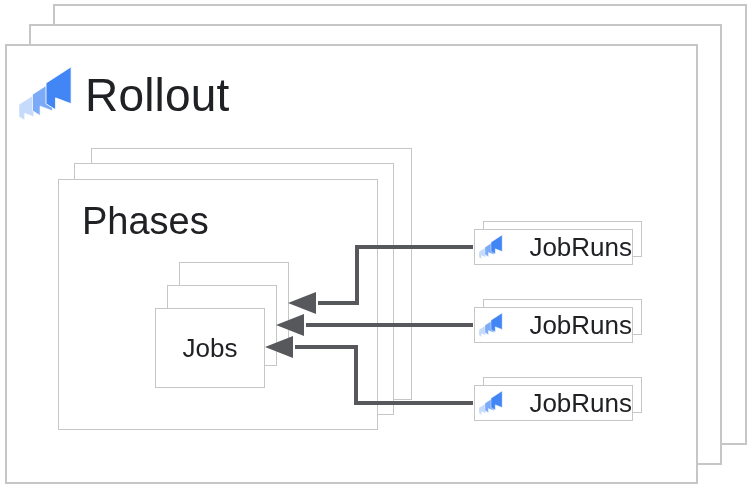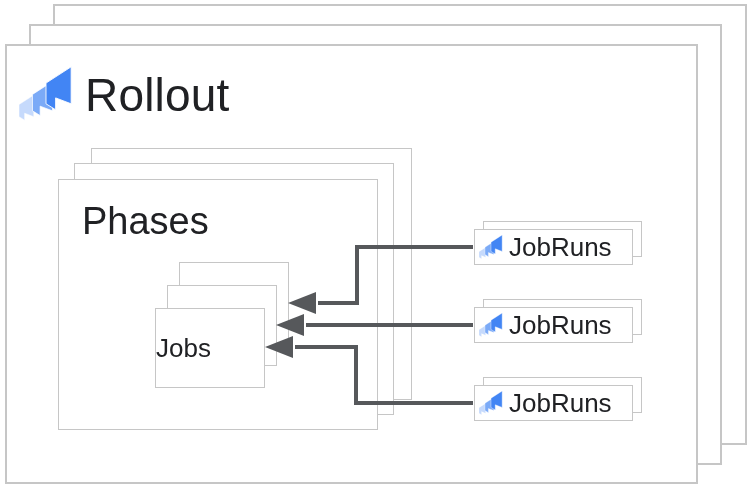--- a/index.html
+++ b/index.html
@@ -9,42 +9,42 @@
     --icon-blue-dark:#4285f4;
     --icon-blue-mid:#7baaf7;
     --icon-blue-light:#c6dafc;
     --background:#ffffff;
   }
   *{margin:0;padding:0;box-sizing:border-box;}
   html,body{background:#fff;}
   body{font-family:"Liberation Sans","DejaVu Sans",sans-serif;color:var(--text);}
   .stage{position:relative;width:752px;height:491px;background:var(--background);overflow:hidden;}
 
-  .card{position:absolute;background:#fff;border:2px solid var(--border);}
+  .card{position:absolute;background:#fff;border:2px solid var(--border);justify-content:space-between;}
   .card.thin{border-width:1.5px;}
 
   
   .outer-back {left:53px;top:4px;width:694px;height:441px;}
   .outer-mid  {left:29px;top:24px;width:693px;height:441px;}
   .outer-front{left:5px;top:44px;width:693px;height:440px;}
 
   .rollout-header{position:absolute;left:19px;top:66px;display:flex;align-items:center;gap:12px;}
   .rollout-header .deploy-icon{width:54px;height:58px;}
   .rollout-title{font-size:46px;line-height:1.15;color:var(--text);letter-spacing:.2px;}
 
   
   .phases-back {left:91px;top:148px;width:321px;height:252px;}
   .phases-mid  {left:74px;top:163px;width:320px;height:252px;}
   .phases-front{left:58px;top:179px;width:320px;height:251px;}
   .phases-title{position:absolute;left:82px;top:200px;font-size:38px;line-height:1.15;color:var(--text);}
 
   
   .jobs-back {left:179px;top:262px;width:110px;height:81px;}
   .jobs-mid  {left:167px;top:285px;width:110px;height:81px;}
-  .jobs-front{left:155px;top:308px;width:110px;height:80px;display:flex;align-items:center;}
+  .jobs-front{left:155px;top:308px;width:110px;height:80px;display:flex;align-items:center;justify-content:center;}
   .jobs-label{font-size:26px;color:var(--text);}
 
   
   .jobruns-back{width:159px;height:36px;}
   .jobruns-front{width:159px;height:36px;display:flex;align-items:center;gap:6px;padding-left:4px;}
   .jr1b{left:483px;top:221px;} .jr1f{left:474px;top:229px;}
   .jr2b{left:483px;top:299px;} .jr2f{left:474px;top:307px;}
   .jr3b{left:483px;top:377px;} .jr3f{left:474px;top:385px;}
   .jobruns-front .deploy-icon{width:24px;height:27px;flex:0 0 auto;}
   .jobruns-label{font-size:26px;color:var(--text);white-space:nowrap;}

